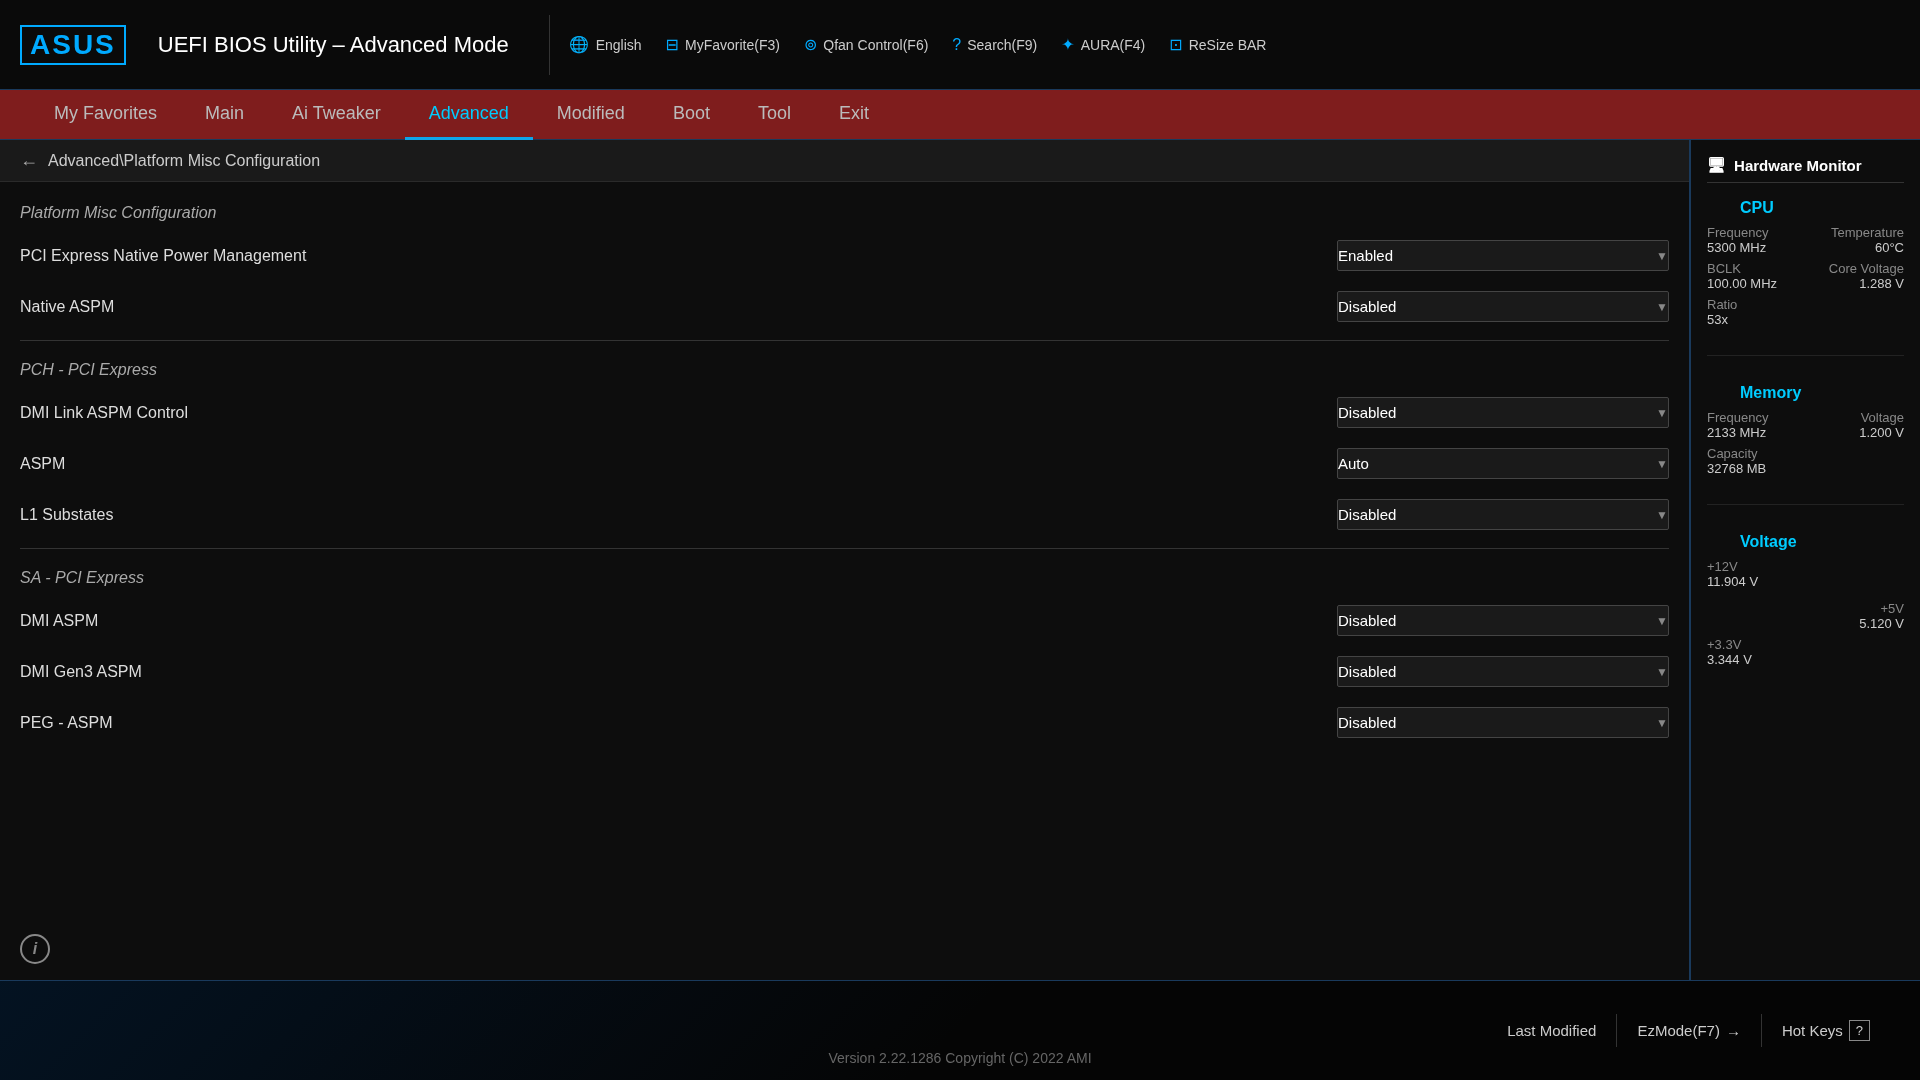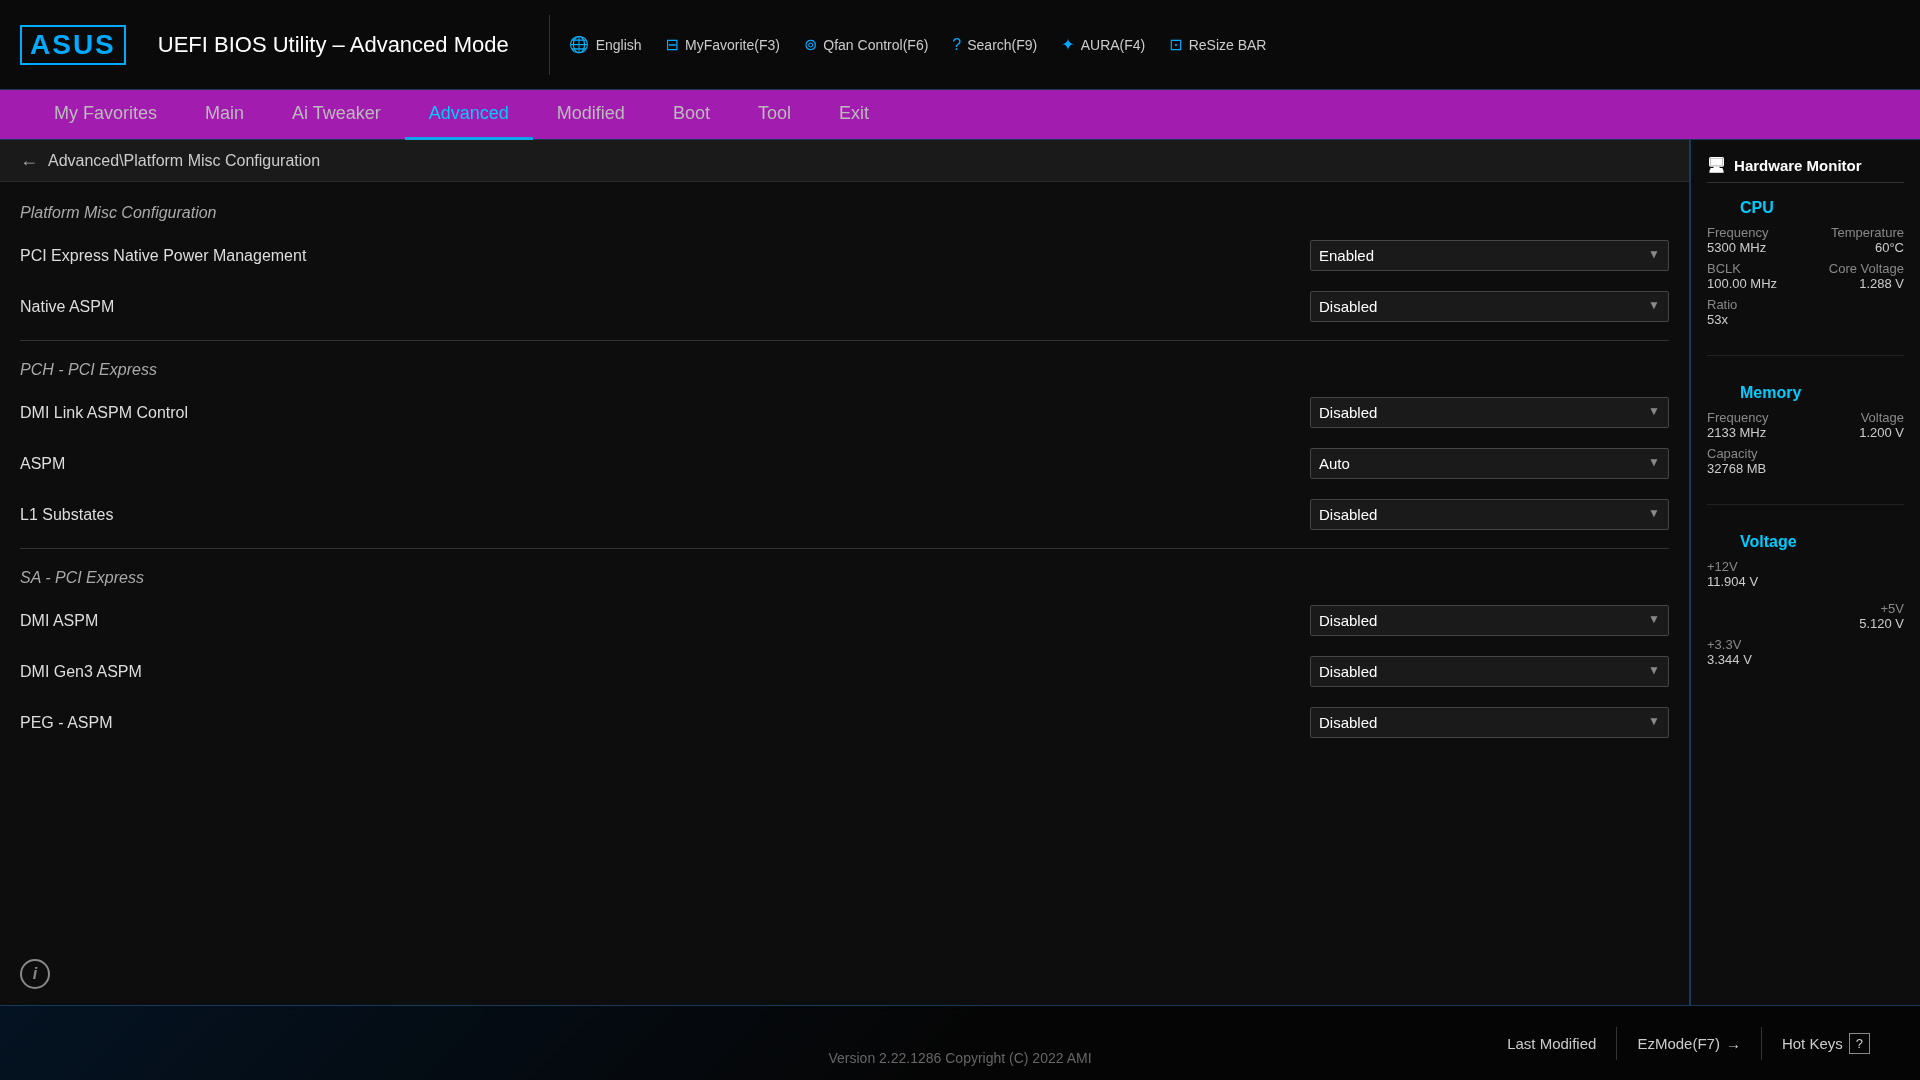--- a/index.html
+++ b/index.html
@@ -106,21 +106,21 @@
       cursor: pointer;
     }
 
     .header-control-item .icon {
       color: #00aaff;
       font-size: 16px;
     }
 
     
     .navbar {
-      background: #a21caf;
+      background: #7f1d1d;
       border-bottom: 1px solid #1a3a5c;
       display: flex;
       align-items: center;
       padding: 0 30px;
       height: 50px;
       flex-shrink: 0;
     }
 
     .nav-item {
       color: #bbb;
@@ -198,24 +198,24 @@
     .setting-label {
       color: #ddd;
       font-size: 16px;
     }
 
     .setting-select {
       background: #1a1a1a;
       border: 1px solid #444;
       color: #fff;
       font-size: 15px;
-      padding: 6px 8px;
-      width: 359px;
-      display: flex;
-      align-items: flex-start;
+      padding: 6px 0;
+      width: 332px;
+      display: flex;
+      align-items: center;
       justify-content: space-between;
       cursor: pointer;
       border-radius: 2px;
     }
 
     .setting-select .dropdown-arrow {
       color: #888;
       font-size: 12px;
     }
 
@@ -293,21 +293,21 @@
     .hw-divider {
       border: none;
       border-top: 1px solid #222;
       margin: 12px 0;
     }
 
     
     .footer {
       background: #050505;
       border-top: 1px solid #1a3a5c;
-      height: 75px;
+      height: 100px;
       display: flex;
       align-items: center;
       justify-content: space-between;
       padding: 0 30px;
       flex-shrink: 0;
       position: relative;
     }
 
     .footer-tech-bg {
       position: absolute;

